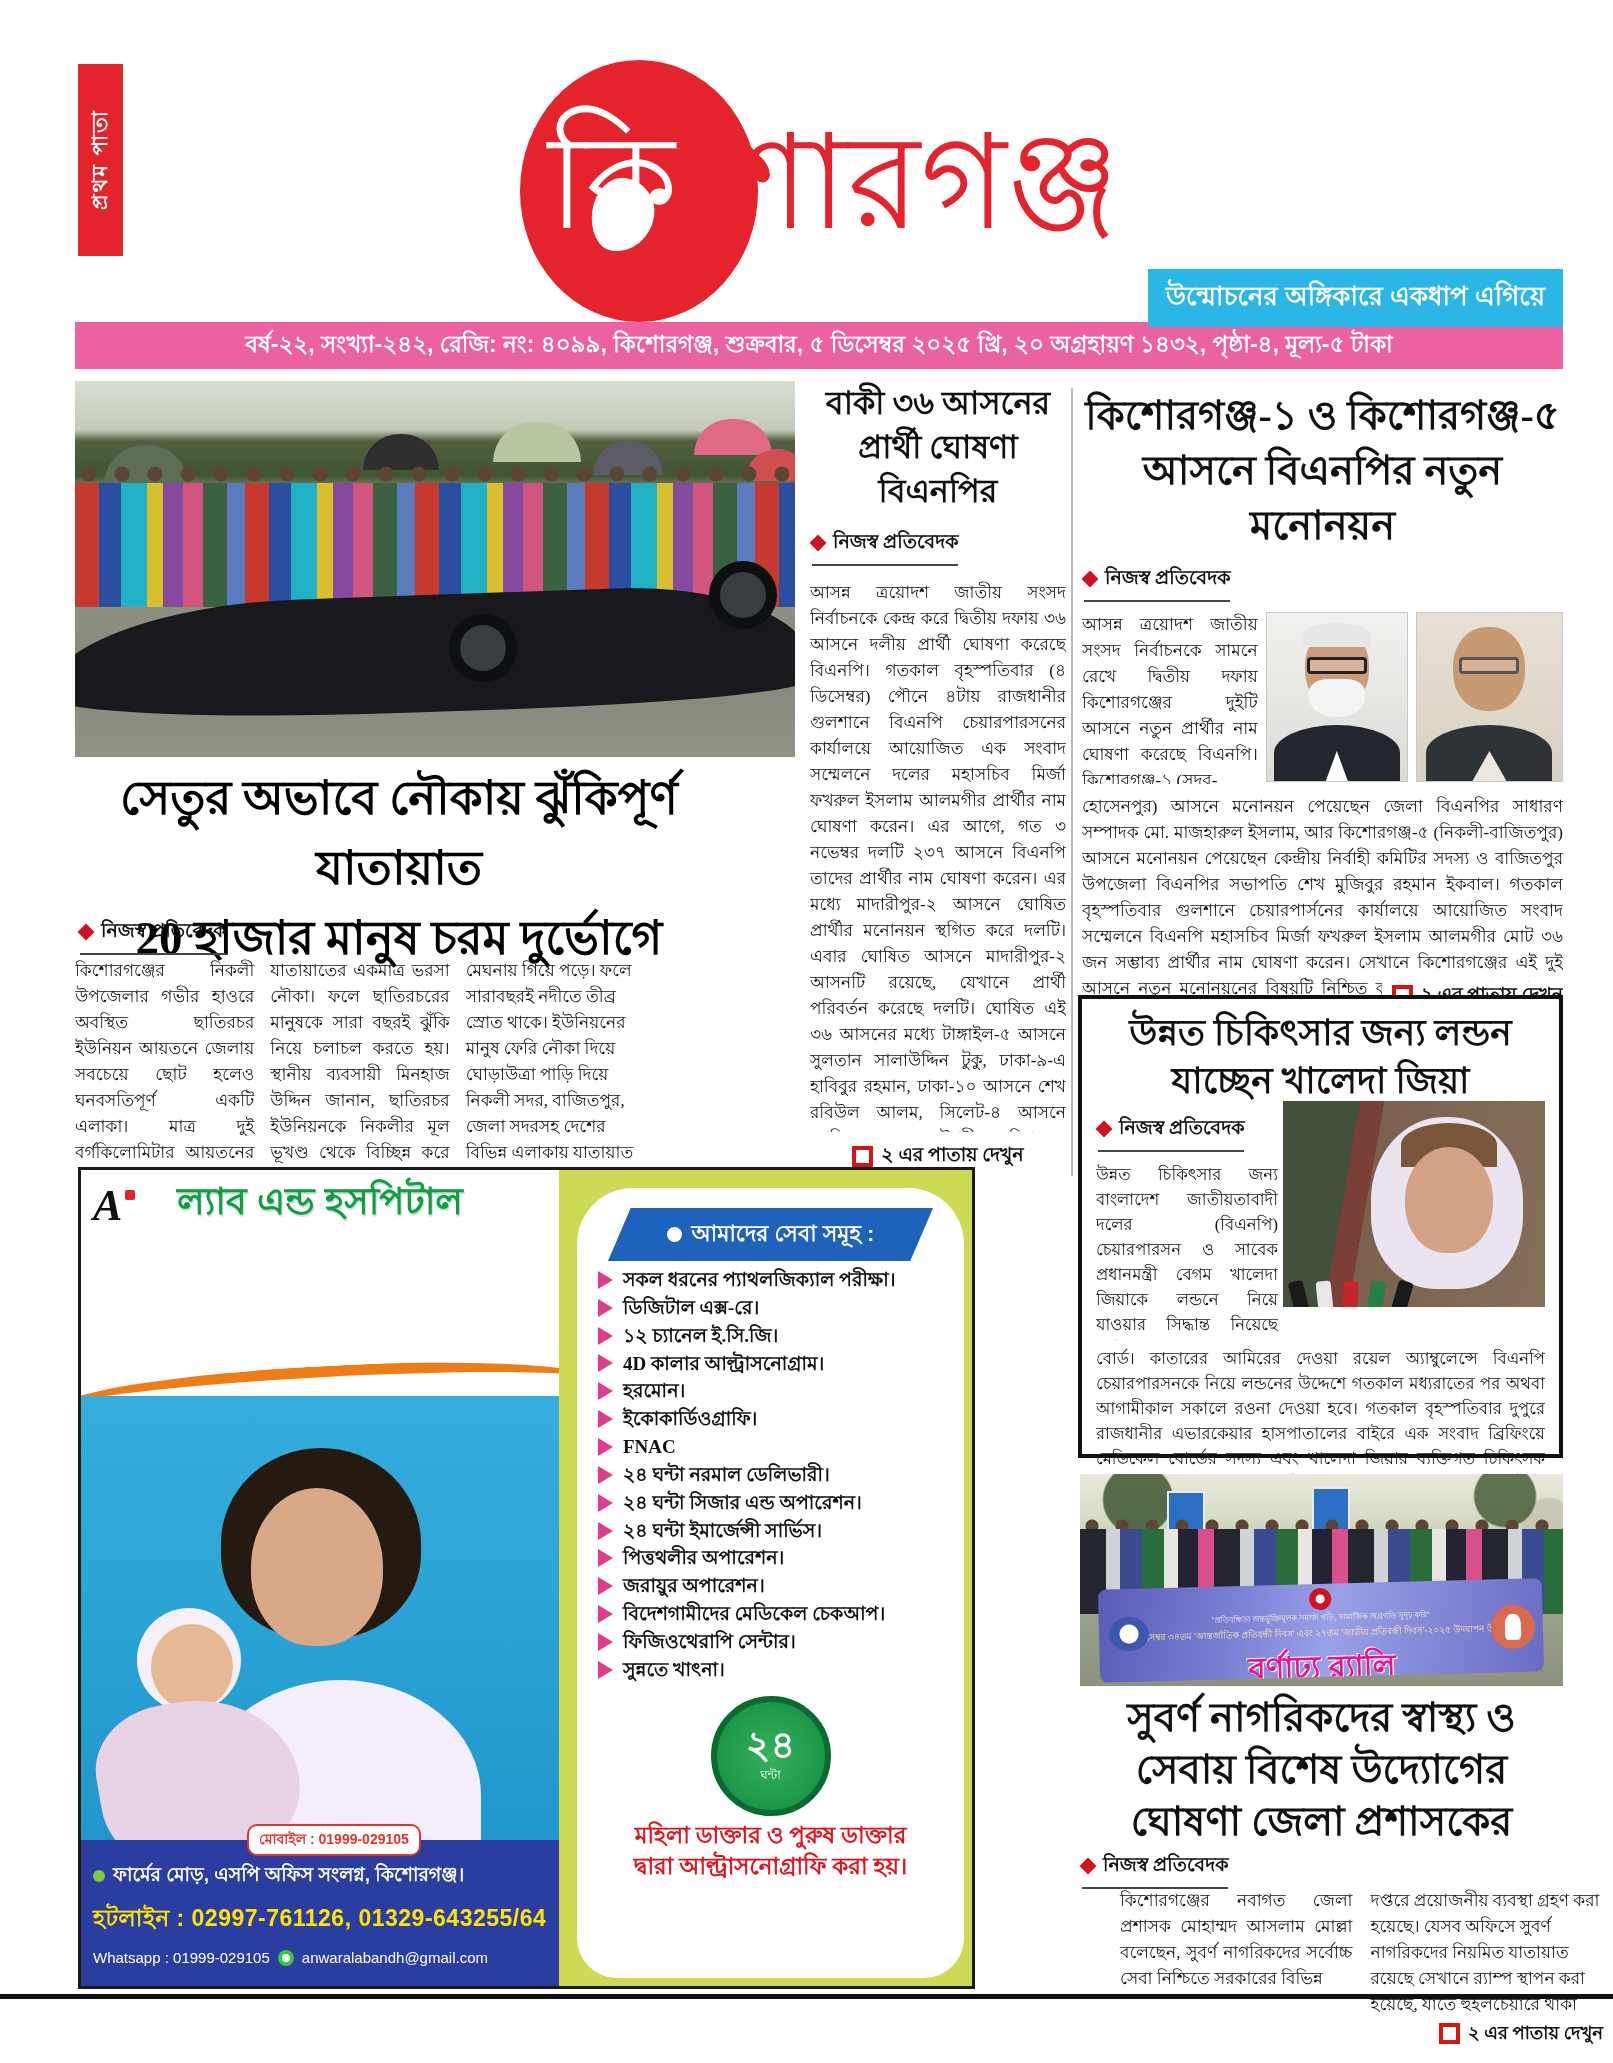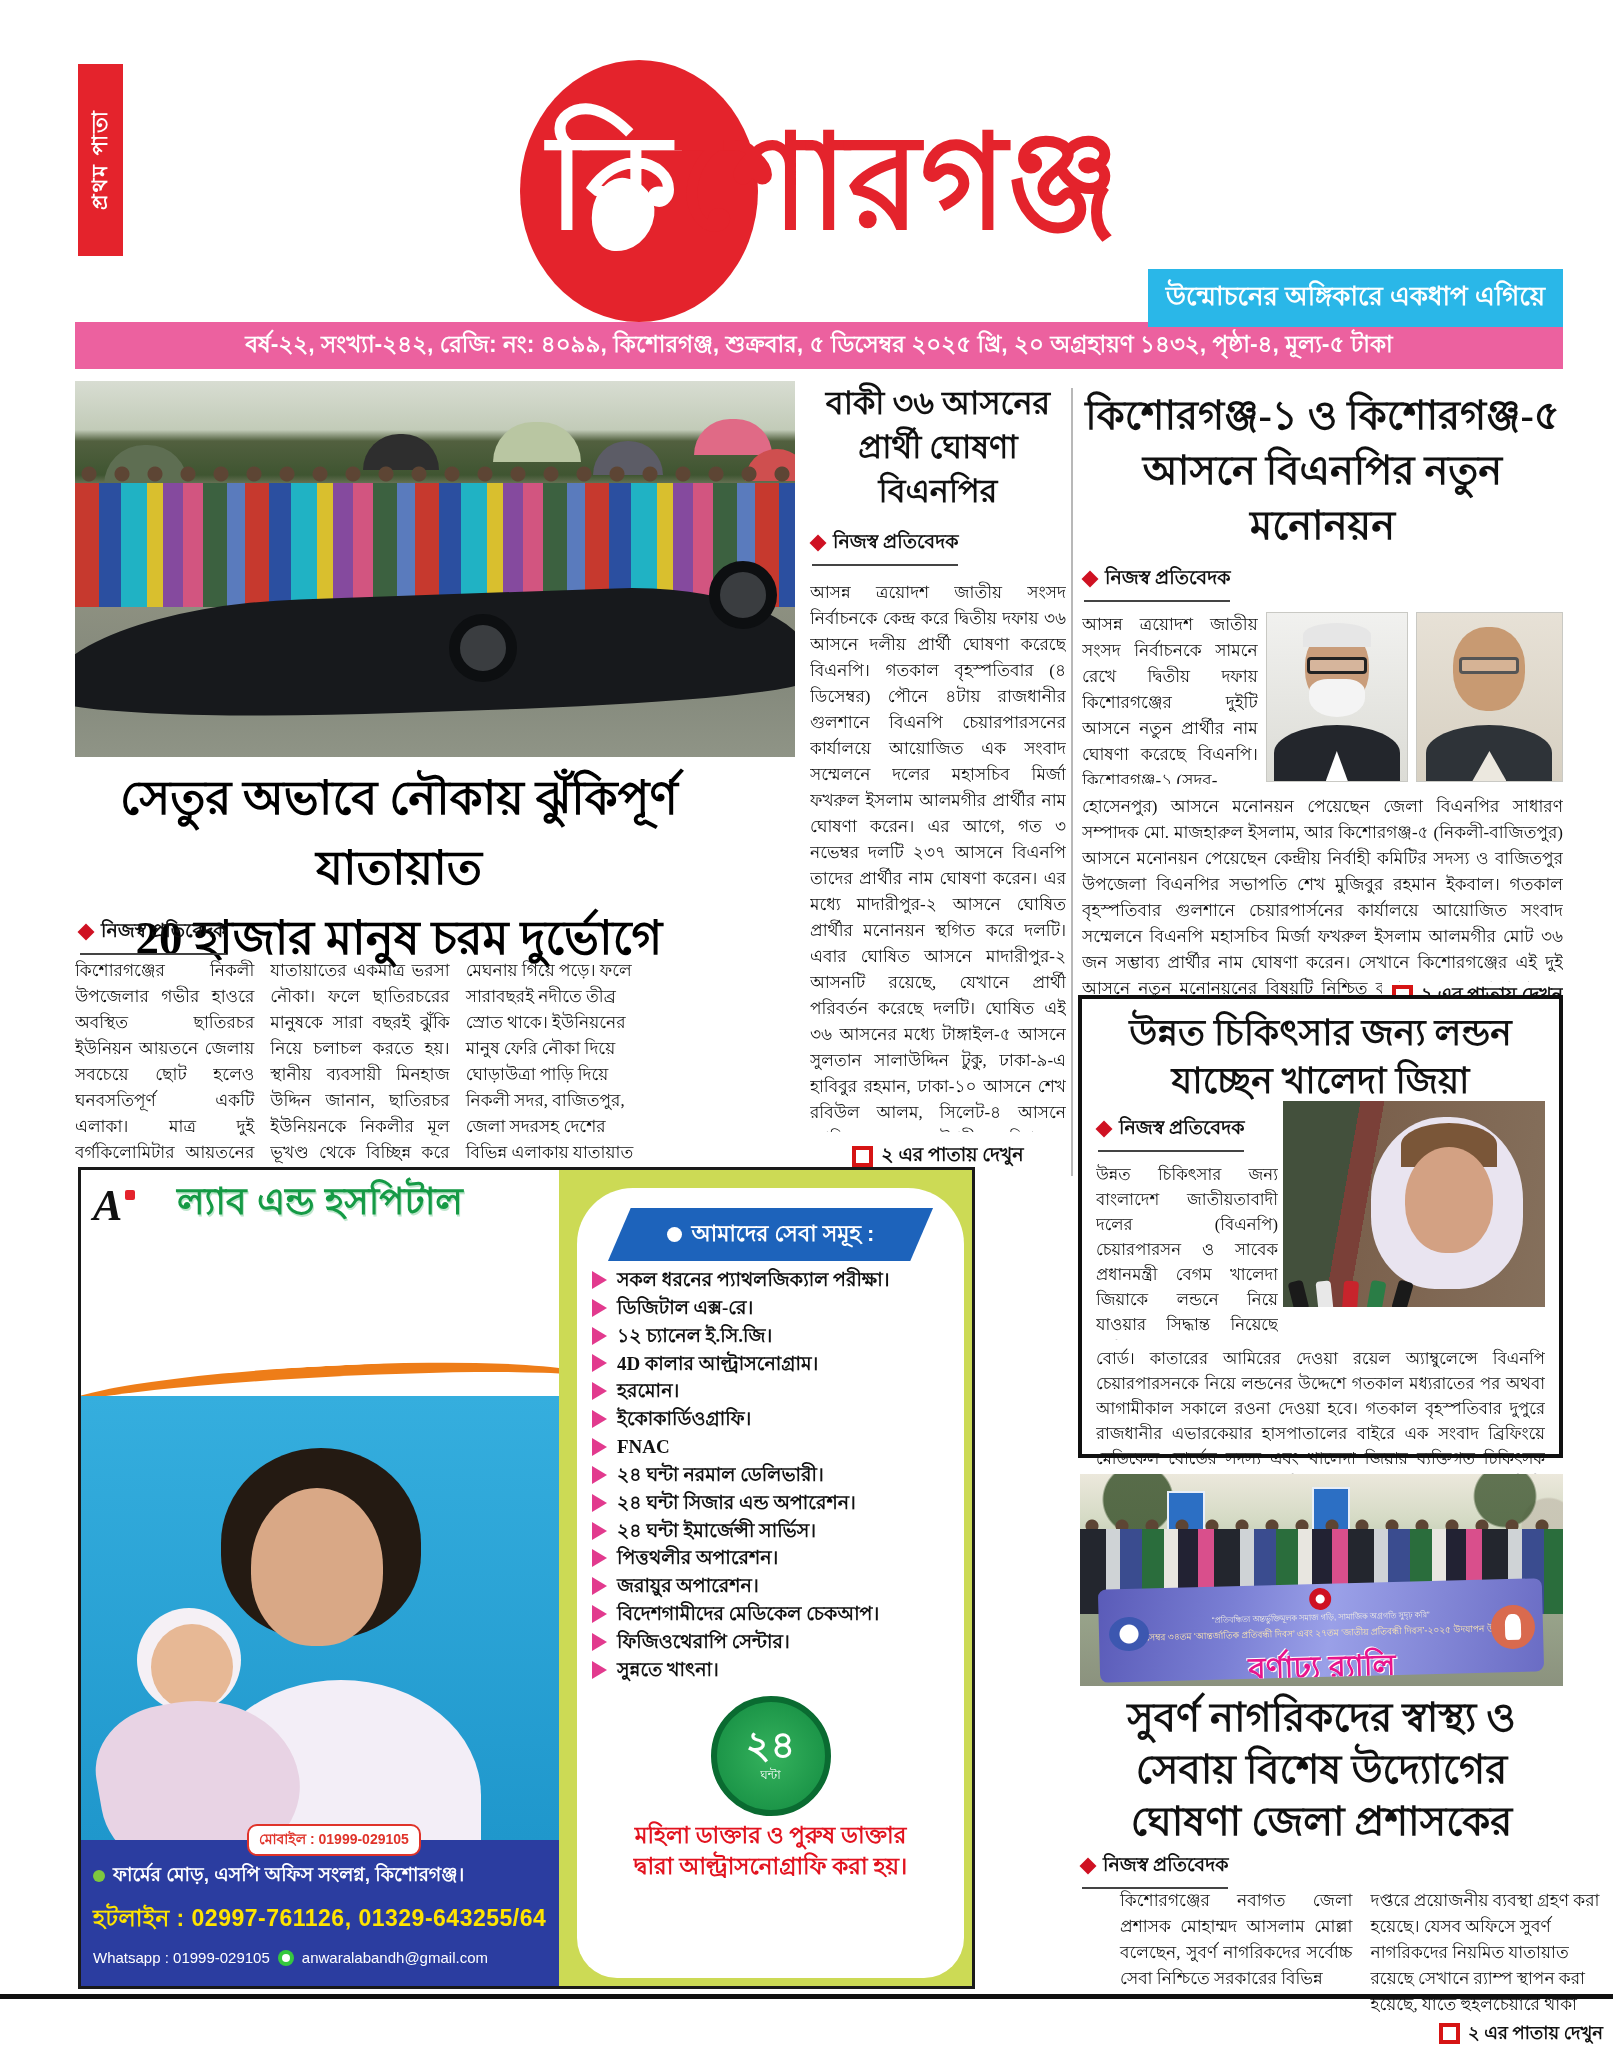--- a/index.html
+++ b/index.html
@@ -10,21 +10,21 @@
 
   
   .edition-tab{position:absolute;left:78px;top:64px;width:45px;height:192px;background:#e4232c;
     color:#fff;display:flex;align-items:center;justify-content:center;
     writing-mode:vertical-rl;transform:rotate(180deg);font-size:21px;font-weight:bold;letter-spacing:2px;
     font-family:"Liberation Sans",sans-serif;}
   .logo-black{position:absolute;left:152px;top:92px;font-size:132px;line-height:1.4;font-weight:800;color:#000;z-index:3;}
   .logo-ellipse{position:absolute;left:520px;top:60px;width:238px;height:262px;background:#e4232c;border-radius:50%;z-index:1;}
   .map-blob{position:absolute;left:592px;top:178px;width:62px;height:74px;background:#fff;z-index:2;
     border-radius:45% 55% 60% 40% / 50% 45% 55% 50%;transform:rotate(8deg);}
-  .logo-red{position:absolute;left:548px;top:92px;font-size:132px;line-height:1.4;font-weight:700;color:#e4232c;z-index:3;}
+  .logo-red{position:absolute;left:548px;top:92px;font-size:132px;line-height:1.4;font-weight:400;color:#e4232c;z-index:3;}
   .logo-red .head{color:#ffffff;}
   .tagline{position:absolute;right:50px;top:269px;background:#2ab7e8;color:#fff;
     font-family:"Liberation Sans",sans-serif;font-weight:bold;font-size:26px;padding:7px 18px;z-index:4;}
   .issue-bar{position:absolute;left:75px;top:322px;width:1488px;height:47px;background:#ec619f;color:#fff;
     font-family:"Liberation Sans",sans-serif;font-weight:bold;font-size:23px;display:flex;align-items:center;justify-content:center;}
 
   
   .byline{display:inline-flex;align-items:center;gap:9px;border-bottom:2px solid #444;padding-bottom:5px;
     font-size:19px;font-weight:bold;}
   .byline .dm{width:12px;height:12px;background:#cf1122;transform:rotate(45deg);flex:0 0 auto;}
@@ -154,21 +154,21 @@
   .addr .dot{width:12px;height:12px;border-radius:50%;background:#7ec83e;flex:0 0 auto;}
   .hotline{color:#ffe400;font-weight:900;font-size:23px;margin-top:8px;letter-spacing:.5px;}
   .wa-row{color:#fff;font-size:15px;margin-top:10px;display:flex;align-items:center;gap:8px;}
   .wa-icon{width:16px;height:16px;border-radius:50%;background:#35c83e;display:inline-block;position:relative;flex:0 0 auto;}
   .wa-icon::after{content:"";position:absolute;left:4px;top:4px;width:8px;height:8px;border-radius:50%;background:#fff;}
   .ad-right{position:relative;flex:1;background:#ccda55;overflow:hidden;}
   .svc-card{position:absolute;left:18px;right:8px;top:18px;bottom:8px;background:#fff;border-radius:56px 56px 40px 40px;overflow:hidden;}
   .svc-banner{margin:20px auto 8px;width:84%;background:#1d63bb;color:#fff;font-weight:bold;font-size:22px;
     text-align:center;padding:8px 0;clip-path:polygon(7% 0,100% 0,93% 100%,0 100%);display:flex;align-items:center;justify-content:center;gap:10px;}
   .svc-banner .bullet{width:15px;height:15px;border-radius:50%;background:#fff;display:inline-block;}
-  .svc-list{list-style:none;margin:4px 0 15px;padding:0 10px 0 15px;}
+  .svc-list{list-style:none;margin:4px 0 15px;padding:0 10px 0 21px;}
   .svc-list li{display:flex;align-items:center;gap:10px;font-size:19px;font-weight:bold;color:#111;
     font-family:"Liberation Serif",serif;margin:6px 0;line-height:1.15;}
   .svc-list .arr{width:0;height:0;border-left:15px solid #e23a8e;border-top:9px solid transparent;border-bottom:9px solid transparent;flex:0 0 auto;}
   .badge{margin:6px auto 4px;width:108px;height:108px;border-radius:50%;border:6px solid #0a6b31;
     background:radial-gradient(#35b25d,#128a40);display:flex;flex-direction:column;align-items:center;justify-content:center;color:#fff;}
   .badge .num{font-size:38px;font-weight:900;line-height:1;}
   .badge .lab{font-size:12px;font-weight:normal;margin-top:2px;}
   .ad-note{margin:2px 10px 10px;color:#e2131f;font-weight:900;font-size:23px;text-align:center;line-height:1.35;
     font-family:"Liberation Serif",serif;}
 

